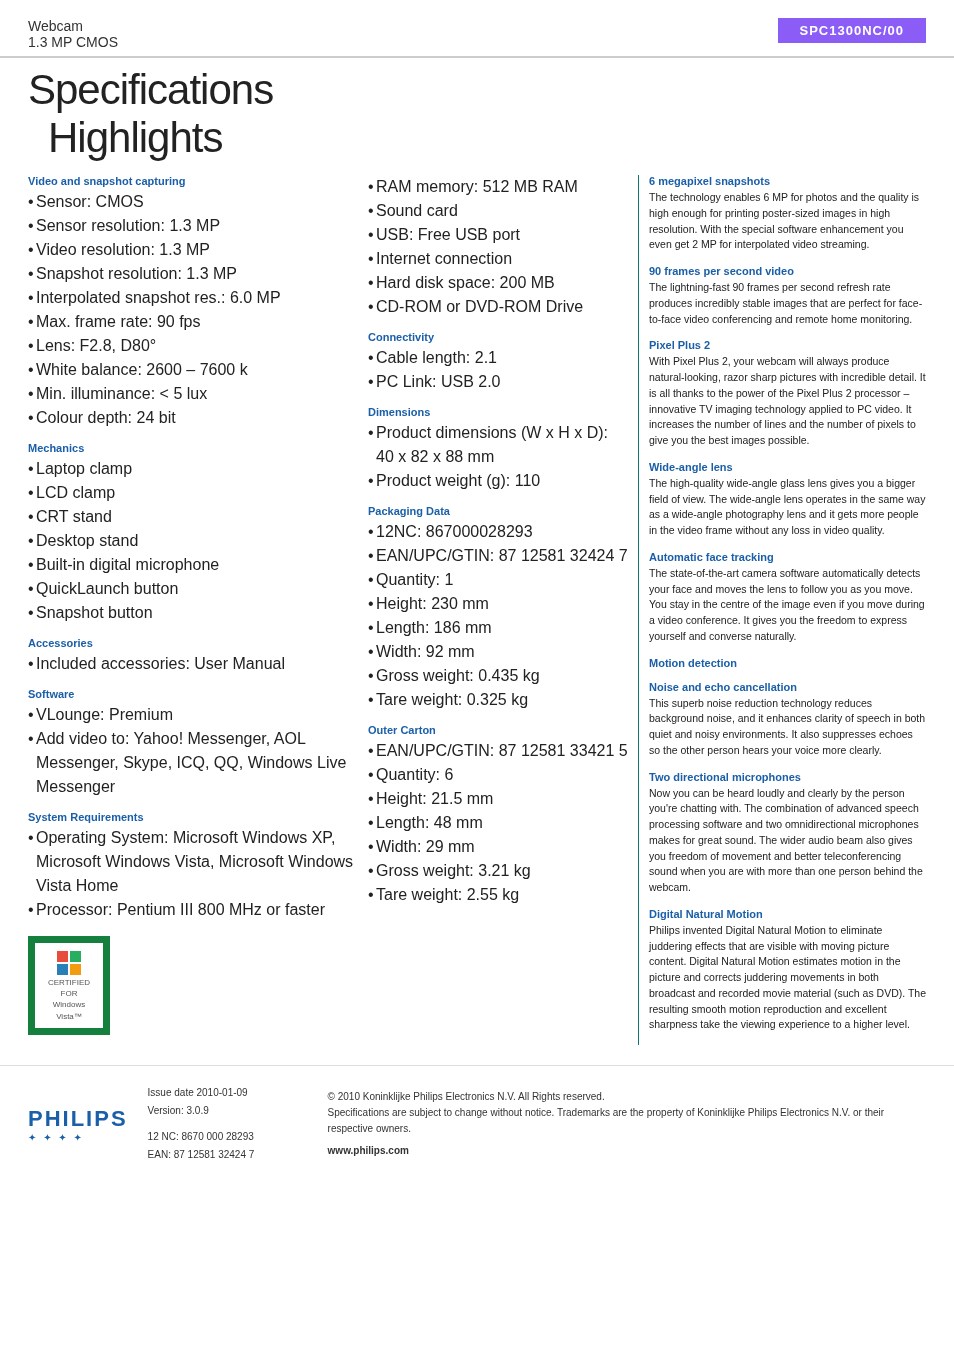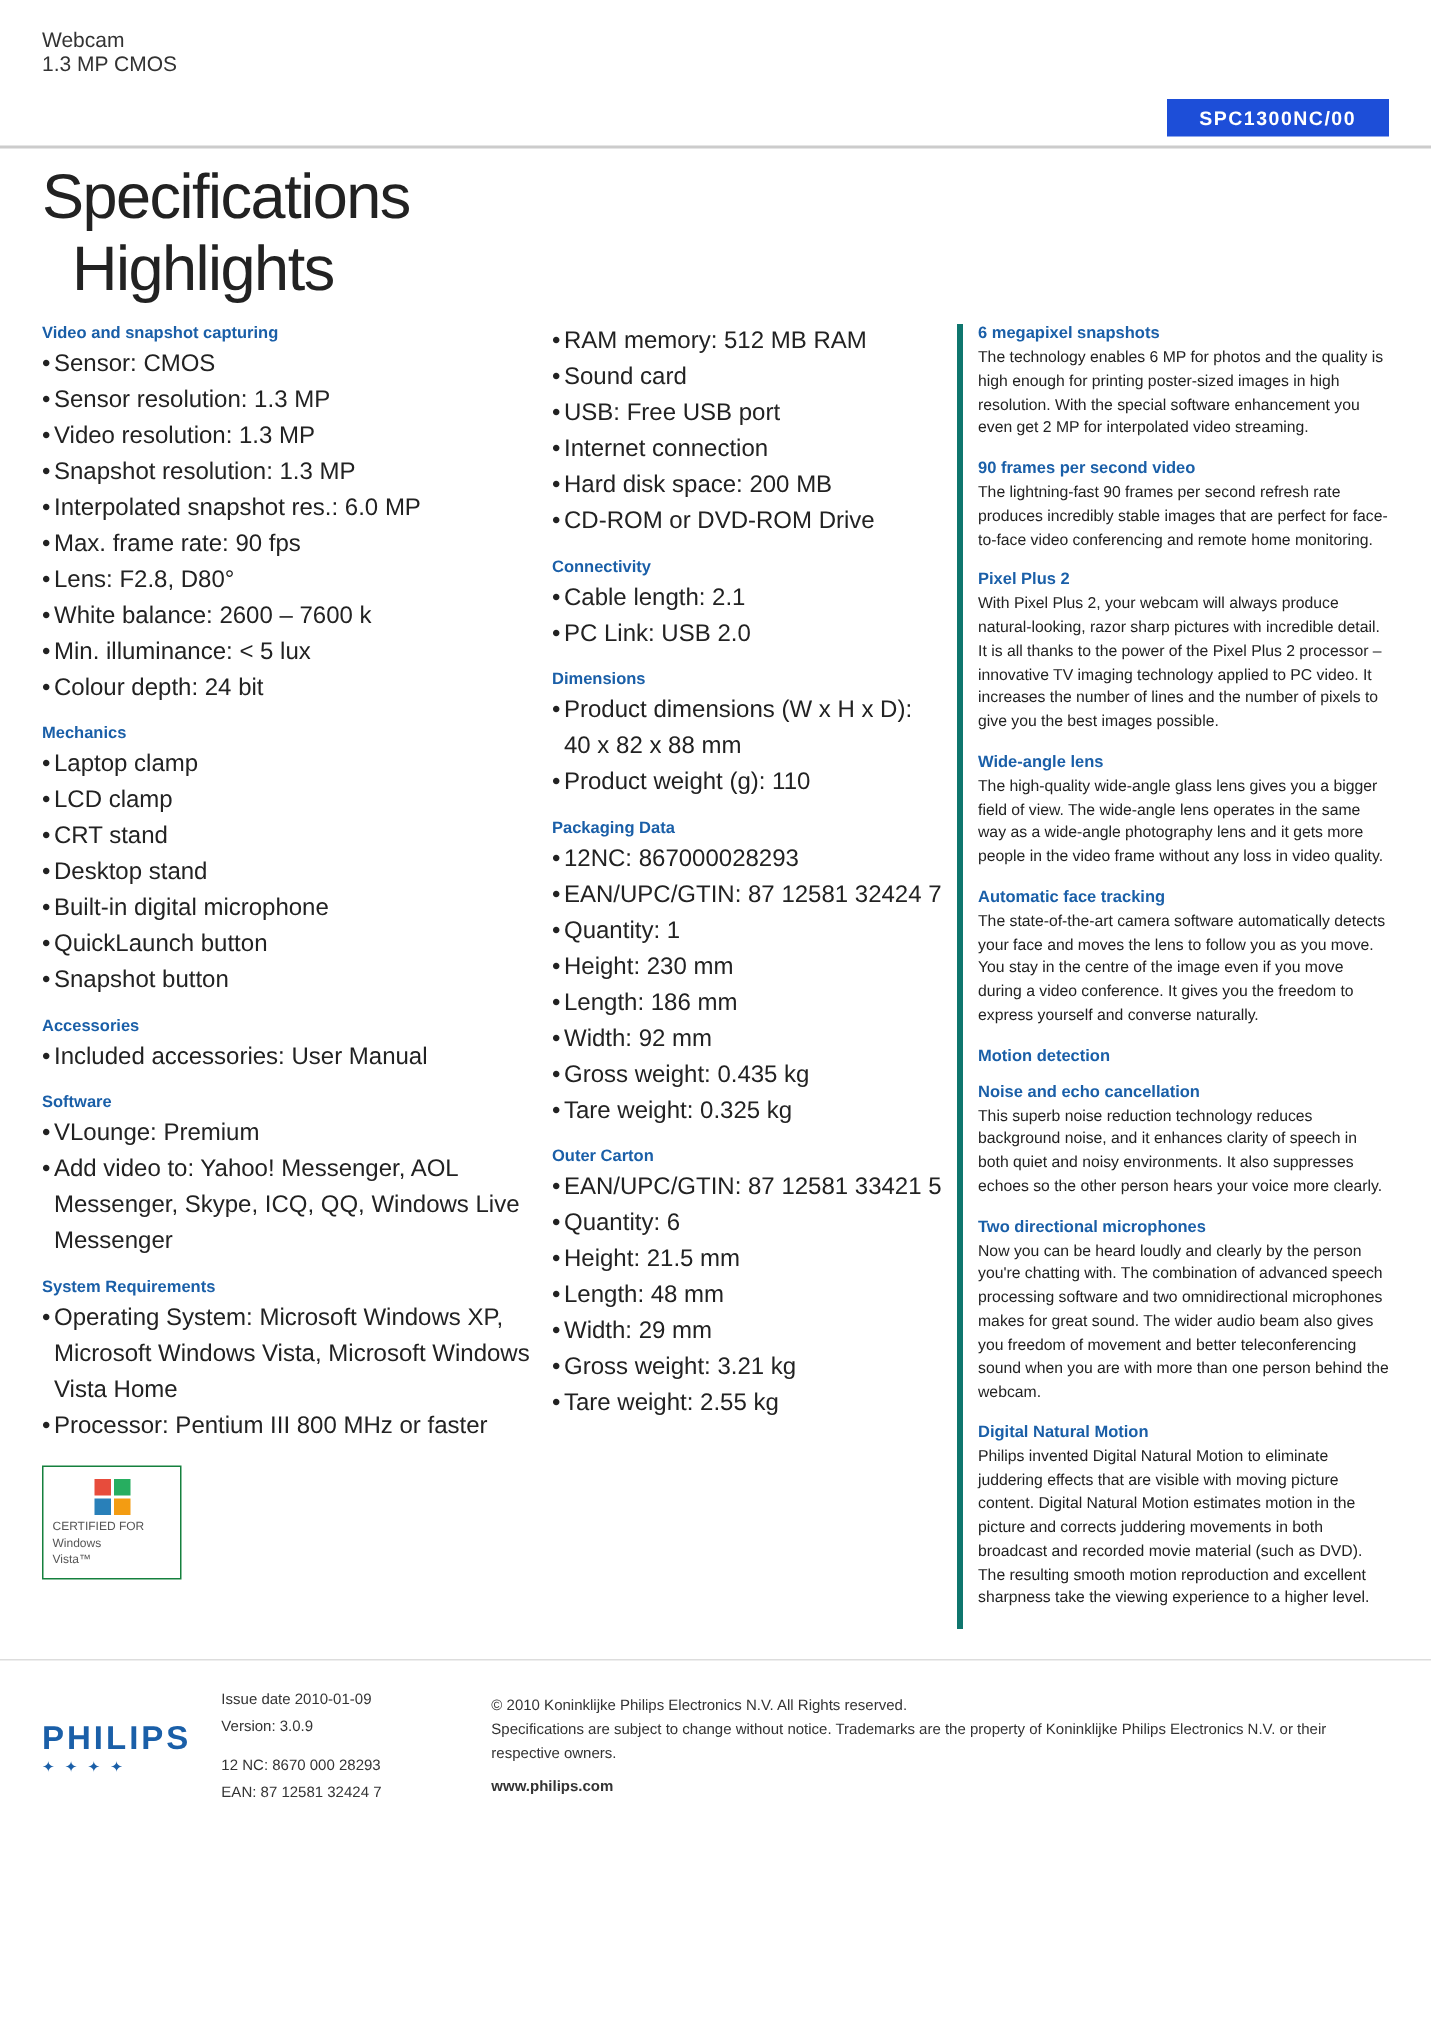--- a/index.html
+++ b/index.html
@@ -23,27 +23,26 @@
       display: flex;
       justify-content: space-between;
       align-items: flex-start;
       padding: 18px 28px 0 28px;
     }
     .webcam-label {
       font-size: 14px;
       color: #333;
     }
     .model-badge {
-      background: #1d4ed8;
+      background: #8b5cf6;
       color: #fff;
       font-size: 13px;
       font-weight: bold;
       padding: 5px 22px;
       letter-spacing: 1px;
-      margin-top: 48px;
     }
 
     
     .main-titles {
       display: flex;
       padding: 0 28px;
       margin-top: 6px;
       border-top: 2px solid #ccc;
       padding-top: 8px;
       flex-direction: column;
@@ -74,21 +73,21 @@
       flex: 0 0 340px;
       padding-right: 10px;
     }
     .middle-col {
       flex: 0 0 270px;
       padding-right: 10px;
     }
     .right-col {
       flex: 1;
       padding-left: 10px;
-      border-left: 4px solid #0f766e;
+      border-left: 1px solid #0f766e;
     }
 
     
     .section-heading {
       font-size: 11px;
       font-weight: bold;
       color: #1a5fa8;
       margin-top: 12px;
       margin-bottom: 3px;
     }
@@ -174,25 +173,25 @@
       font-size: 10px;
       color: #333;
       line-height: 1.6;
     }
     .footer-legal .website {
       font-weight: bold;
       margin-top: 6px;
     }
     .windows-badge {
       margin-top: 14px;
-      border: 1px solid #15803d;
+      border: 7px solid #15803d;
       padding: 6px;
       display: inline-block;
-      text-align: left;
-      width: 93px;
+      text-align: center;
+      width: 82px;
     }
     .windows-badge-inner {
       font-size: 8px;
       color: #555;
       line-height: 1.4;
     }
     .windows-logo-grid {
       display: grid;
       grid-template-columns: 1fr 1fr;
       gap: 2px;

